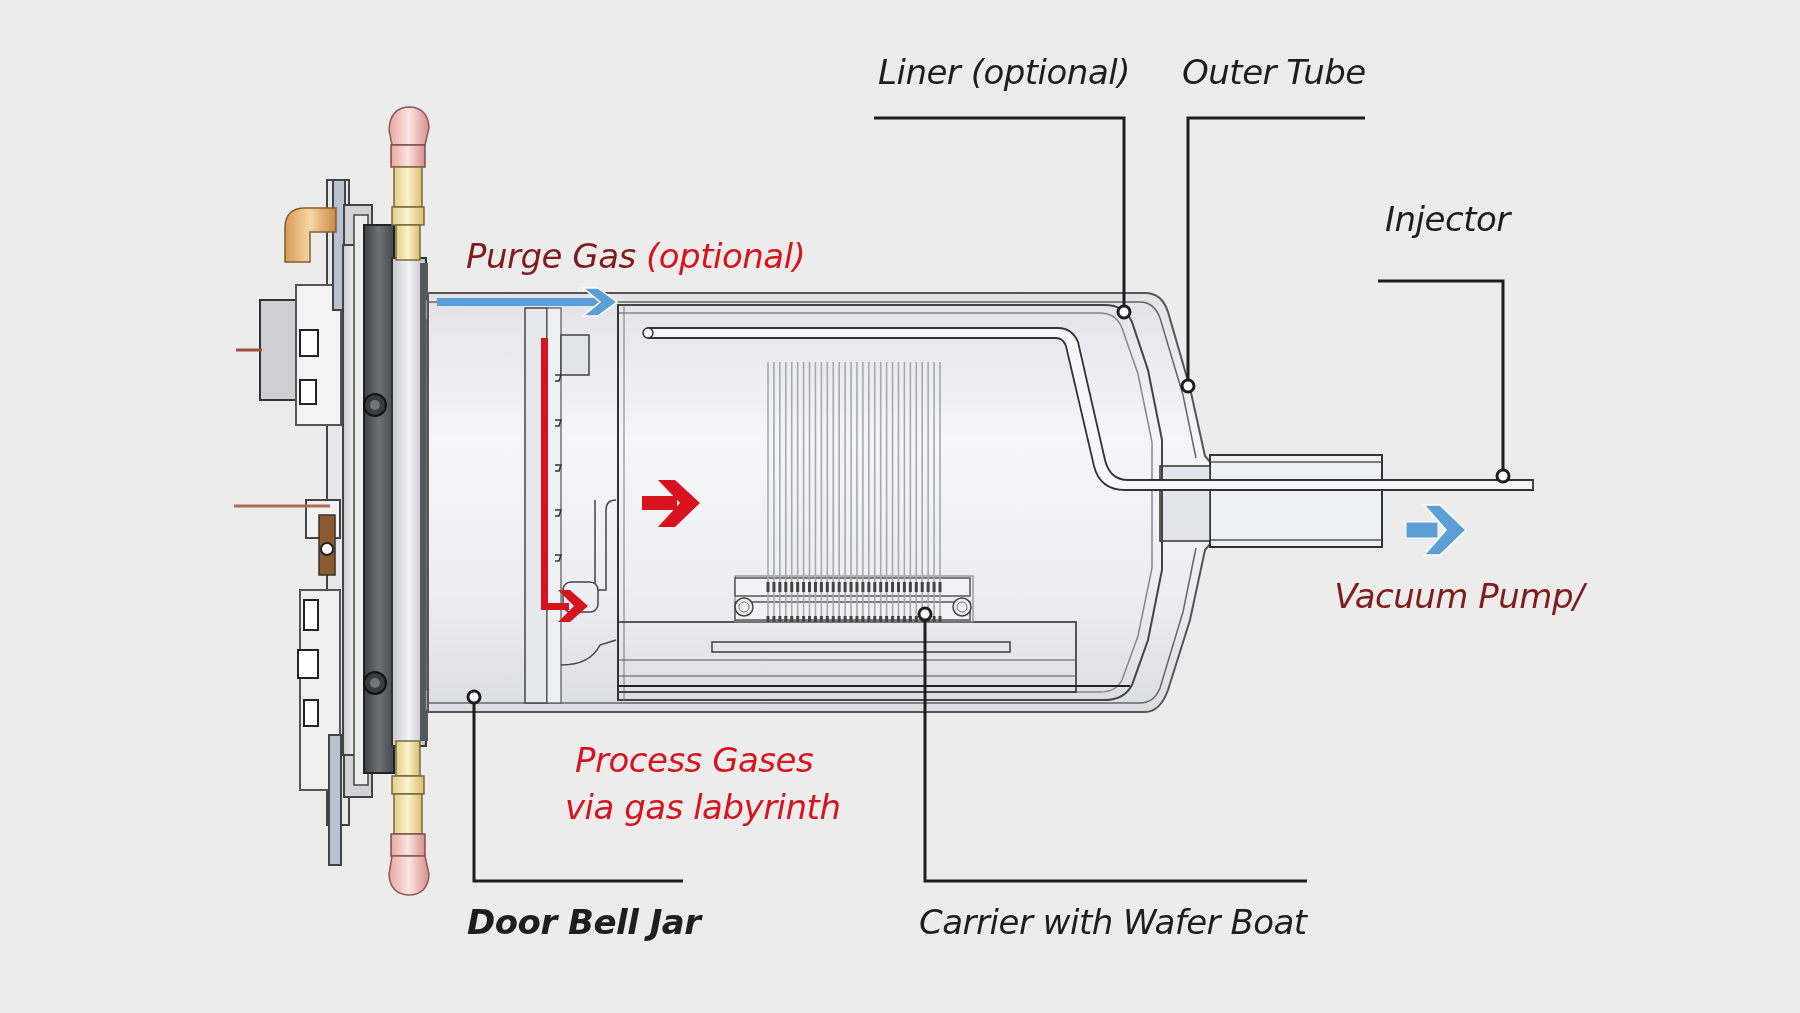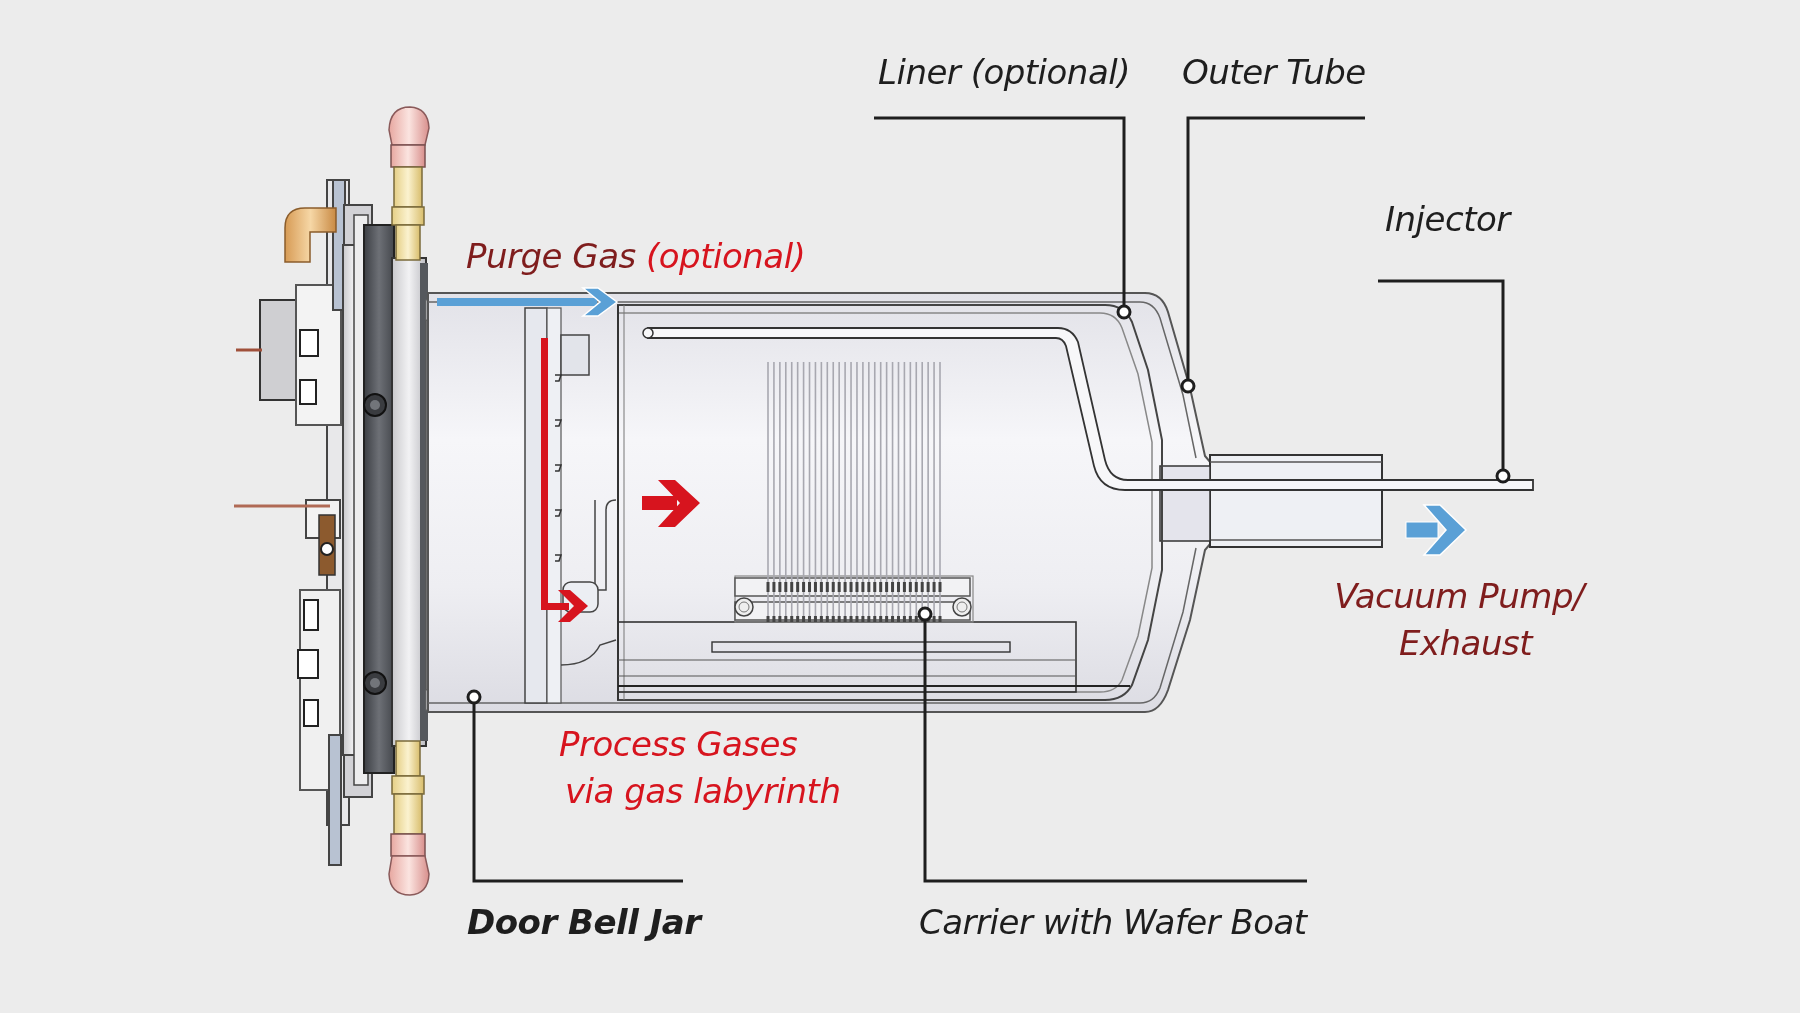--- a/index.html
+++ b/index.html
@@ -1,21 +1,21 @@
 <!DOCTYPE html>
 <html><head>
   <meta charset="utf-8">
   <style>
     html, body { margin: 0; padding: 0; }
     body { width: 1800px; height: 1013px; background: #ececec; overflow: hidden; position: relative; font-family: "DejaVu Sans", sans-serif; }
     #stage { position: absolute; left: 0; top: 0; width: 1800px; height: 1008px; }
     .label { position: absolute; font-family: "DejaVu Sans", sans-serif; font-style: italic; font-size: 34px; letter-spacing: -0.5px; white-space: nowrap; line-height: 1.2; }
     .dark { color: #1e1e1e; }
     .blue { color: #7f1d1d; }
-    .red { color: #d7141e; }
+    .red { color: #d7141e; margin-top: 16px; }
     .right { text-align: right; }
   </style>
 </head>
 <body>
 
 <div id="stage">
   <svg id="art" width="1800" height="1013" viewBox="0 0 1800 1013" xmlns="http://www.w3.org/2000/svg">
     <defs>
       <linearGradient id="tubeGrad" x1="0" y1="0" x2="0" y2="1">
         <stop offset="0" stop-color="#e2e2e8"></stop>
@@ -312,20 +312,19 @@
   <div class="label dark" style="left:878px; top:52px;">Liner (optional)</div>
   <div class="label dark" style="left:1182px; top:52px;">Outer Tube</div>
   <div class="label dark" style="left:1385px; top:199px;">Injector</div>
 
   <div class="label" style="left:466px; top:236px;">
     <span class="blue">Purge Gas</span>
     <span class="red">(optional)</span>
   </div>
 
   <div class="label blue right" style="left:1302px; top:576px; width:282px;">Vacuum Pump/</div>
-  <div class="label blue right" style="left:1250px; top:623px; width:282px;">Exhaust</div>
-
-  <div class="label red" style="left:559px; top:724px;">Process Gases</div>
+
+  <div class="label red" style="left:575px; top:724px;">Process Gases</div>
   <div class="label red" style="left:565px; top:771px;">via gas labyrinth</div>
 
   <div class="label dark" style="left:467px; top:902px;font-weight:bold;">Door Bell Jar</div>
   <div class="label dark" style="left:919px; top:902px;">Carrier with Wafer Boat</div>
 </div>
 
 </body></html>

